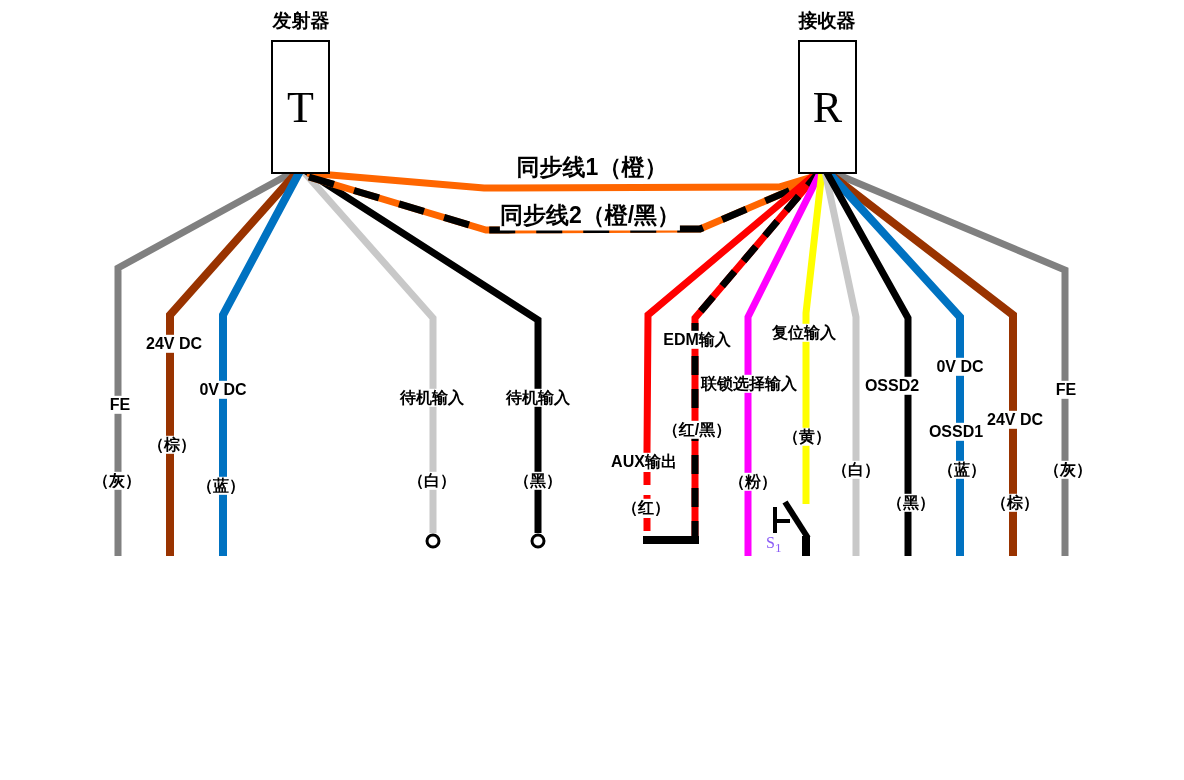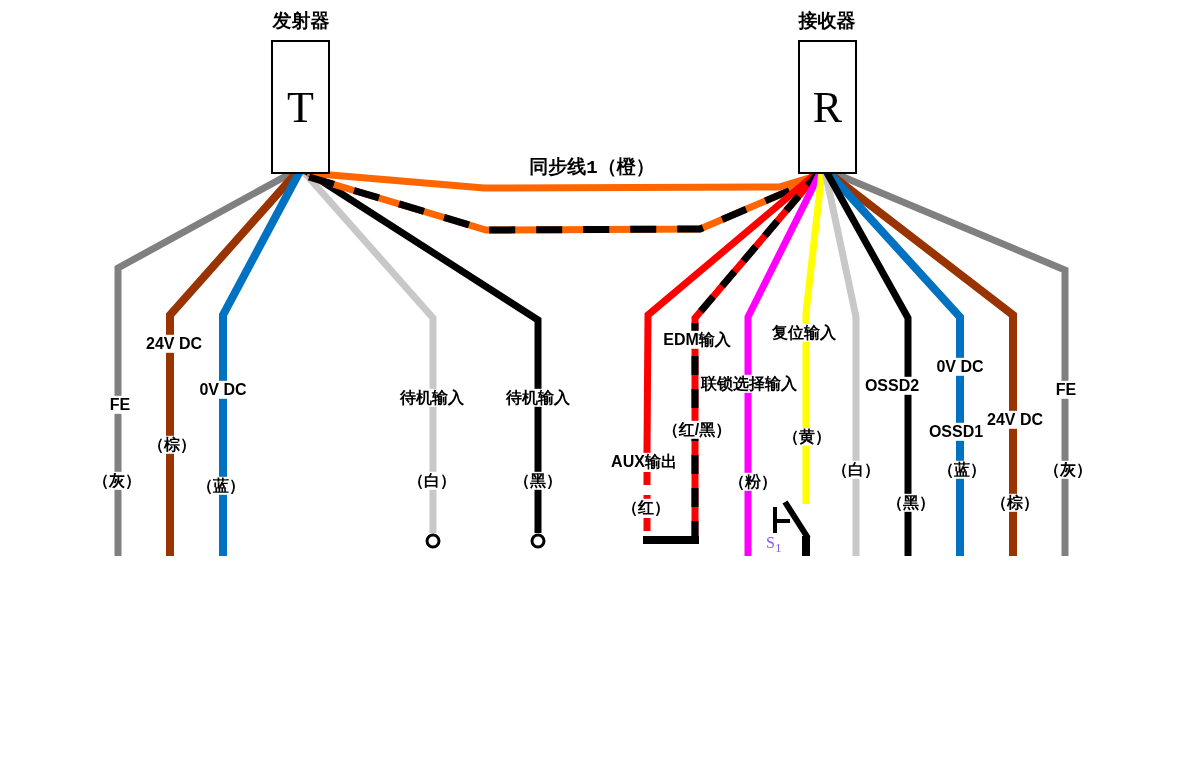--- a/index.html
+++ b/index.html
@@ -7,21 +7,21 @@
          font-family:"Liberation Sans","DejaVu Sans",sans-serif;padding-left:20px;}
   #wires{position:absolute;left:0;top:0;}
   .wl{position:absolute;transform:translate(-50%,-50%);background:#fff;white-space:nowrap;
       font-weight:bold;font-size:16px;color:#000;padding:0 1px;line-height:1.15;z-index:5;}
   .title{position:absolute;transform:translate(-50%,0);font-weight:bold;font-size:19px;
          color:#000;white-space:nowrap;z-index:5;}
   .devbox{position:absolute;width:55px;height:130px;border:2px solid #000;background:#fff;
           display:flex;align-items:center;justify-content:center;z-index:4;}
   .devletter{font-family:"Liberation Serif","DejaVu Serif",serif;font-size:44px;color:#000;}
   .synclabel{position:absolute;transform:translate(-50%,-50%);background:#fff;font-weight:bold;
-             font-size:19px;white-space:nowrap;z-index:5;font-family:Liberation Mono, monospace;}
+             font-size:23px;white-space:nowrap;z-index:5;}
   #plc-box{position:absolute;left:820px;top:654px;width:128px;height:90px;border:3px solid #2DBE4E;
            background:#fff;display:flex;align-items:center;justify-content:center;z-index:3;}
   #plc-box .plc-label{font-weight:bold;font-size:20px;color:#6d28d9;}
   .s1{position:absolute;z-index:6;font-family:"Liberation Serif","DejaVu Serif",serif;
       font-size:16px;color:#8b5cf6;background:transparent;}
 </style>
 </head>
 <body>
 
 <div id="stage">
@@ -96,20 +96,21 @@
   <div class="devbox" style="left:271px;top:40px;">
     <span class="devletter">T</span>
   </div>
 
   <div class="title" style="left:827px;top:8px;">接收器</div>
   <div class="devbox" style="left:798px;top:40px;">
     <span class="devletter">R</span>
   </div>
 
   <div class="synclabel" style="left:592px;top:167px;">同步线1（橙）</div>
+  <div class="synclabel" style="left:590px;top:215px;">同步线2（橙/黑）</div>
 
   <div class="wl" style="left:174px;top:344px;">24V DC</div>
   <div class="wl" style="left:172px;top:445px;">（棕）</div>
   <div class="wl" style="left:223px;top:390px;">0V DC</div>
   <div class="wl" style="left:221px;top:486px;">（蓝）</div>
   <div class="wl" style="left:120px;top:405px;">FE</div>
   <div class="wl" style="left:117px;top:481px;">（灰）</div>
   <div class="wl" style="left:432px;top:398px;">待机输入</div>
   <div class="wl" style="left:432px;top:481px;">（白）</div>
   <div class="wl" style="left:538px;top:398px;">待机输入</div>

